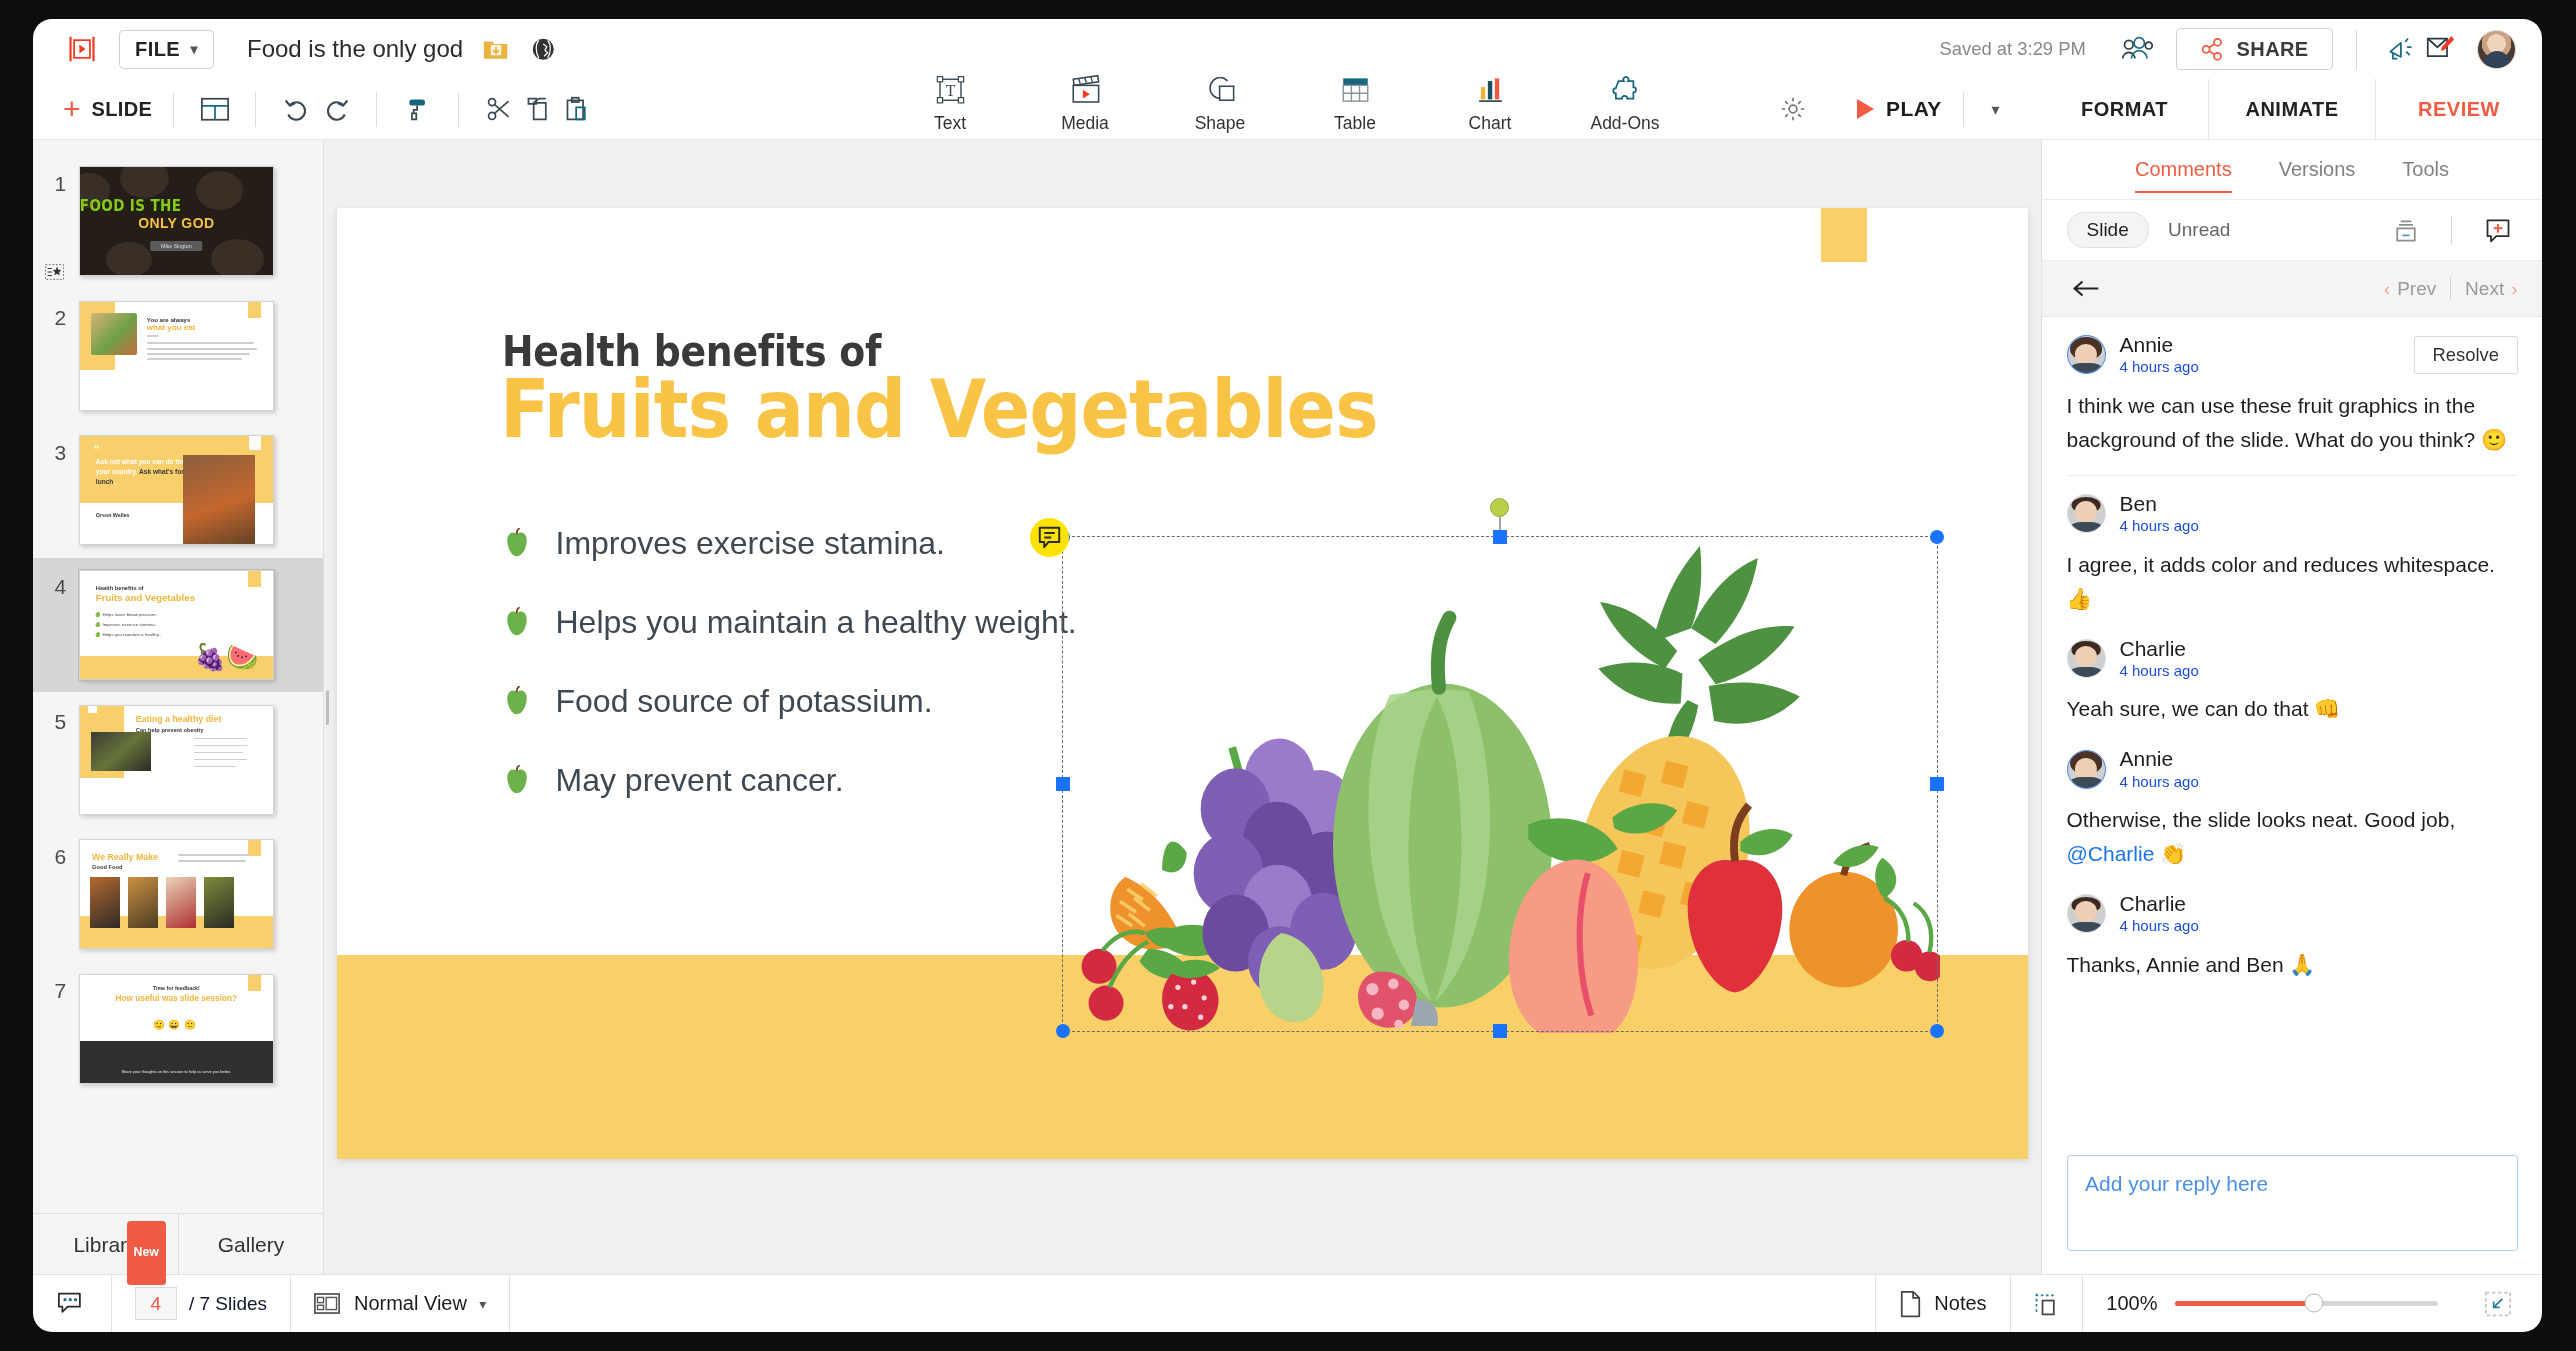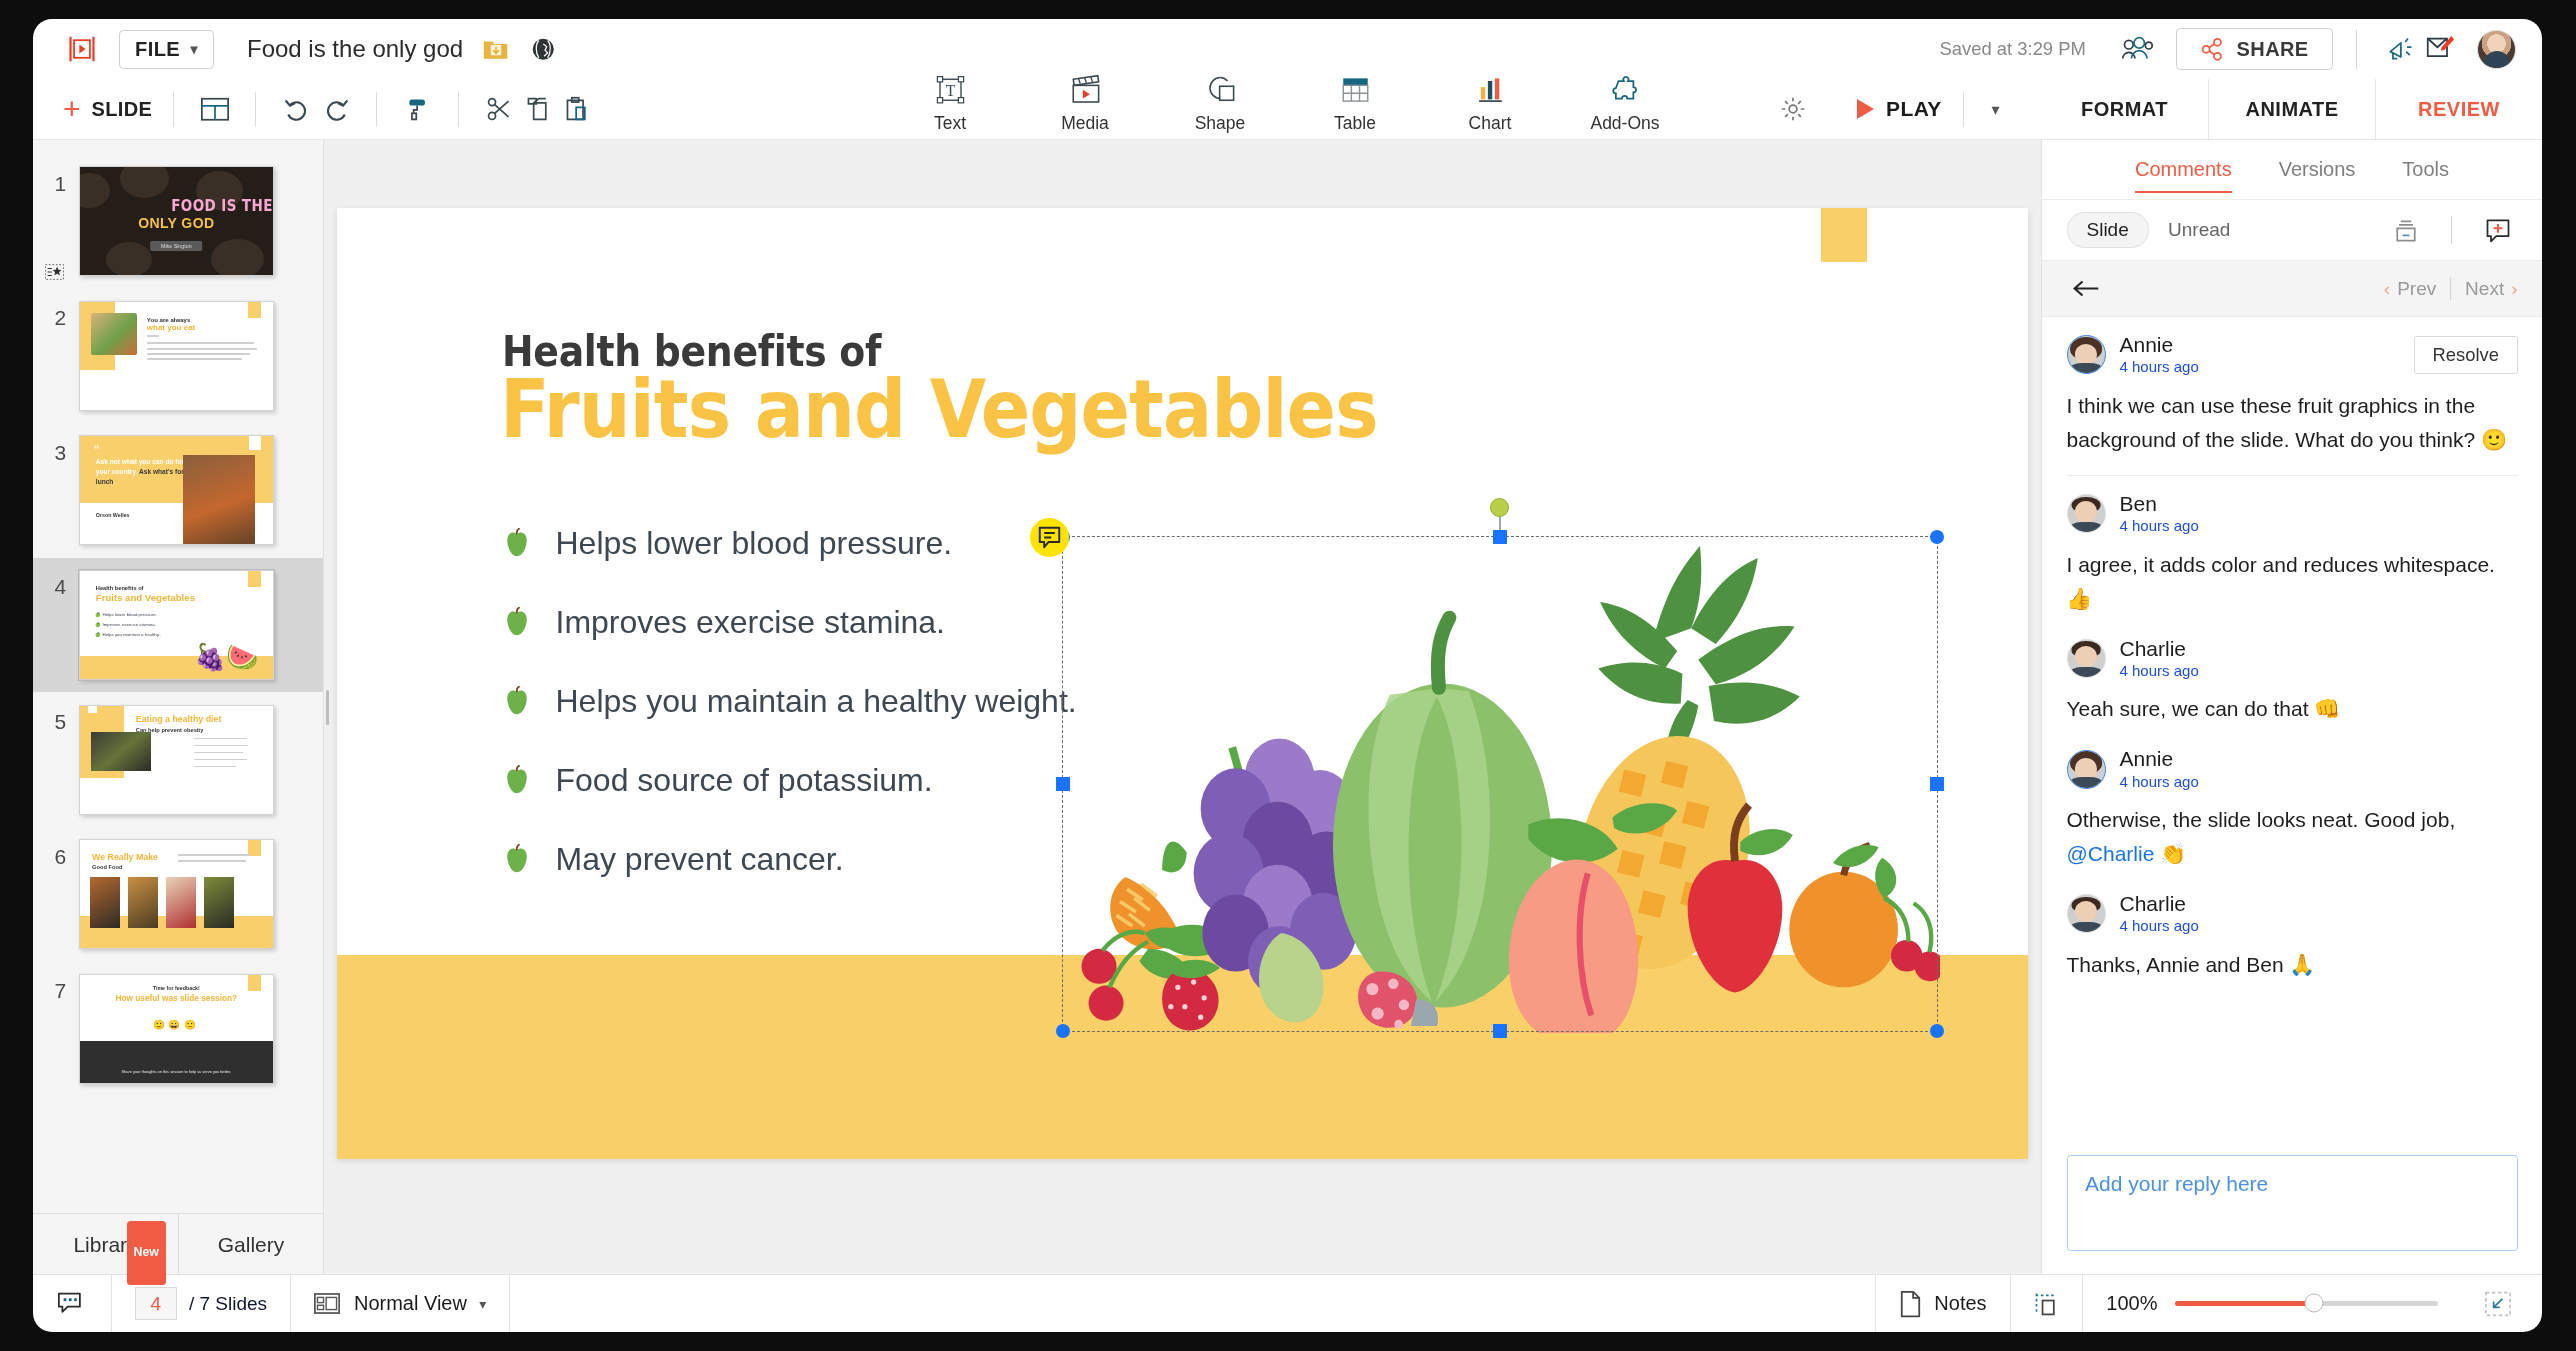--- a/index.html
+++ b/index.html
@@ -134,21 +134,21 @@
     width: 195px; height: 110px; background:#fff;
     border: 0.9px solid #d3d3d3;
     box-shadow: 1.8px 1.8px 4.4px rgba(0,0,0,.18);
     position: relative; overflow:hidden; cursor:pointer;
   }
   .thumb.sel { outline: 1.8px solid #b9b9b9; }
 
   
   .t1 { background:#241d18; }
   .t1 .plate { position:absolute; border-radius:50%; background:#3a2f26; }
-  .t1 .tt { position:absolute; left:0; right:0; top:30px; text-align:right; color:#f9a8d4;
+  .t1 .tt { position:absolute; left:0; right:0; top:30px; text-align:left; color:#84cc16;
             font-size:15px; font-weight:bold; letter-spacing:0.4px; font-family:"DejaVu Sans Condensed","Liberation Sans",sans-serif;}
   .t1 .tt2 { position:absolute; left:0; right:0; top:48px; text-align:center; color:#f6c244; font-size:14px; font-weight:bold; letter-spacing:0.4px;}
   .t1 .badge { position:absolute; left:50%; transform:translateX(-50%); top:74px; background:#5a5a5a; color:#ddd;
                font-size:5.3px; padding:1.8px 10.5px; border-radius:1.8px; }
   
   .yblock { position:absolute; background:#f8cf6b; }
   .ysquare { position:absolute; width:12.3px; height:16px; background:#f8cf6b; right:12.3px; top:0; }
   .fake-line { position:absolute; background:#cfcfcf; height:1.8px; border-radius:0.9px;}
   .t-img { position:absolute; background:#6b5038; }
   .t-head { position:absolute; font-weight:bold; color:#f0b63c; }
@@ -701,27 +701,20 @@
 
         <div class="slide-title1">Health benefits of</div>
         <div class="slide-title2">Fruits and Vegetables</div>
 
         <div class="bullets">
           <div class="bullet-row">
             <svg class="apple-ico" viewBox="0 0 32 36">
               <path d="M16 7 C12 3 6 5 5 12 C4 20 9 32 16 32 C23 32 28 20 27 12 C26 5 20 3 16 7 Z" fill="#6cb14a"></path>
               <path d="M16 7 C15 3 17 1 19 0" stroke="#7b3f1d" stroke-width="2" fill="none"></path>
             </svg>
-            <span class="bullet-text">Helps lower blood pressure.</span>
-          </div>
-          <div class="bullet-row">
-            <svg class="apple-ico" viewBox="0 0 32 36">
-              <path d="M16 7 C12 3 6 5 5 12 C4 20 9 32 16 32 C23 32 28 20 27 12 C26 5 20 3 16 7 Z" fill="#6cb14a"></path>
-              <path d="M16 7 C15 3 17 1 19 0" stroke="#7b3f1d" stroke-width="2" fill="none"></path>
-            </svg>
             <span class="bullet-text">Improves exercise stamina.</span>
           </div>
           <div class="bullet-row">
             <svg class="apple-ico" viewBox="0 0 32 36">
               <path d="M16 7 C12 3 6 5 5 12 C4 20 9 32 16 32 C23 32 28 20 27 12 C26 5 20 3 16 7 Z" fill="#6cb14a"></path>
               <path d="M16 7 C15 3 17 1 19 0" stroke="#7b3f1d" stroke-width="2" fill="none"></path>
             </svg>
             <span class="bullet-text">Helps you maintain a healthy weight.</span>
           </div>
           <div class="bullet-row">

